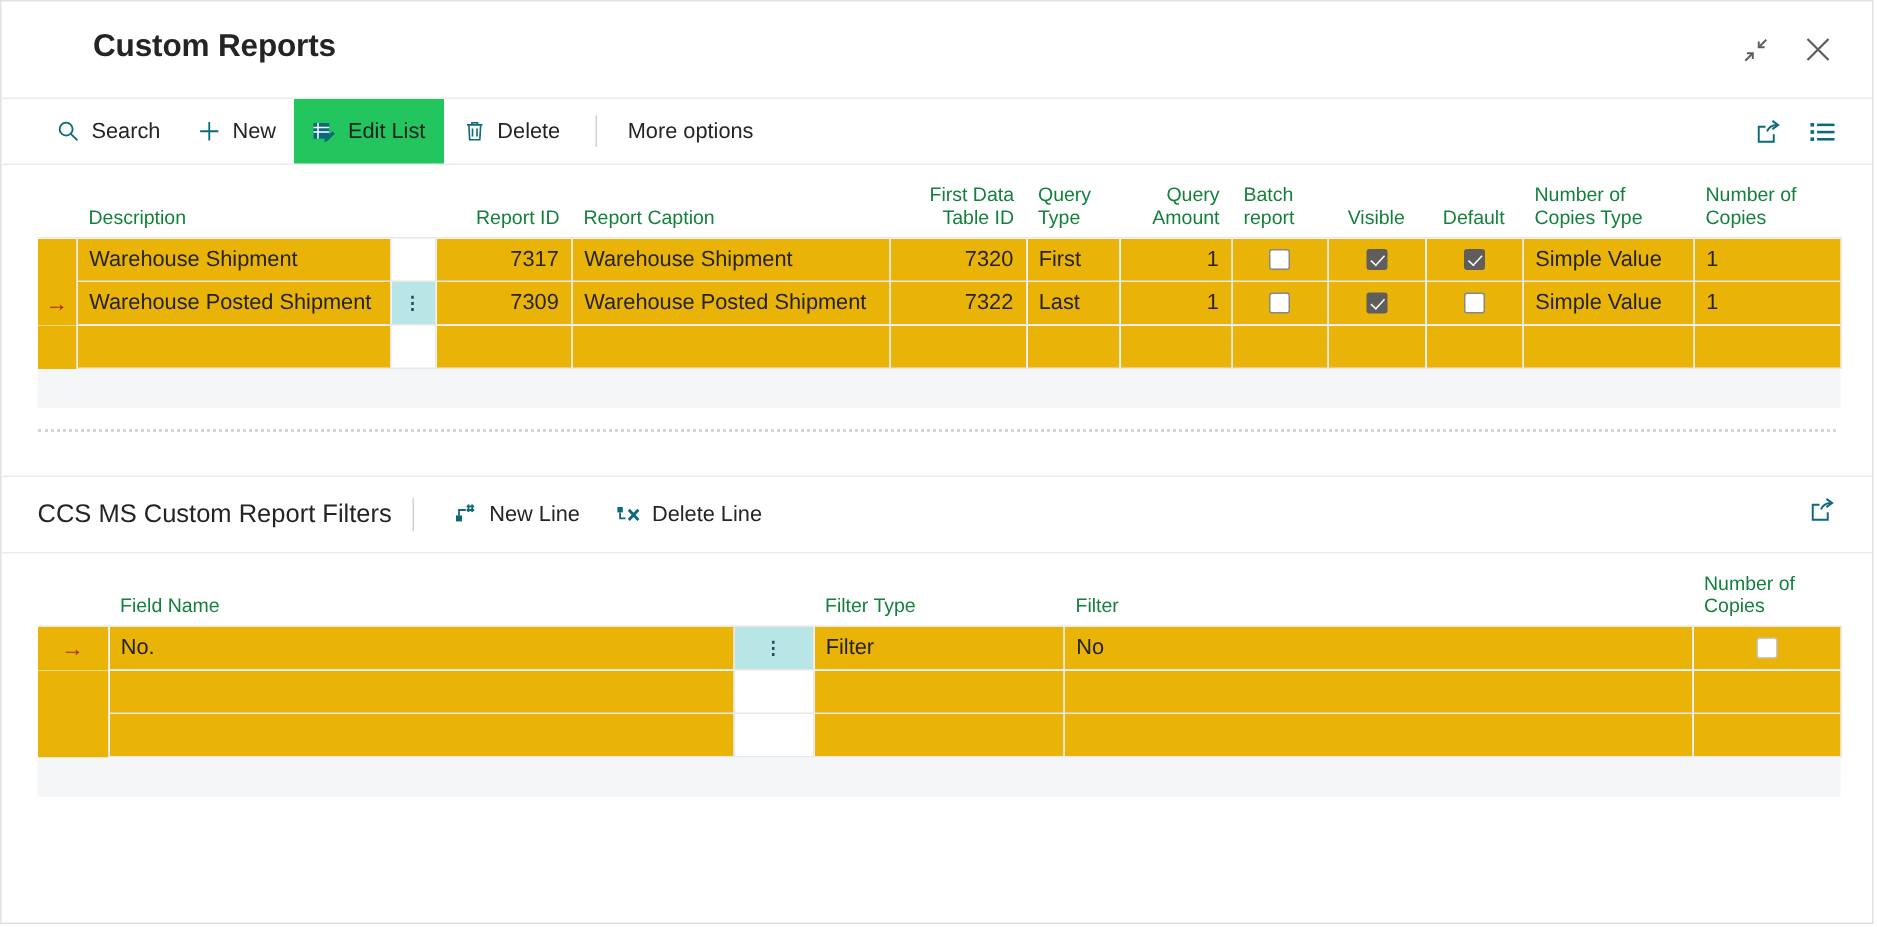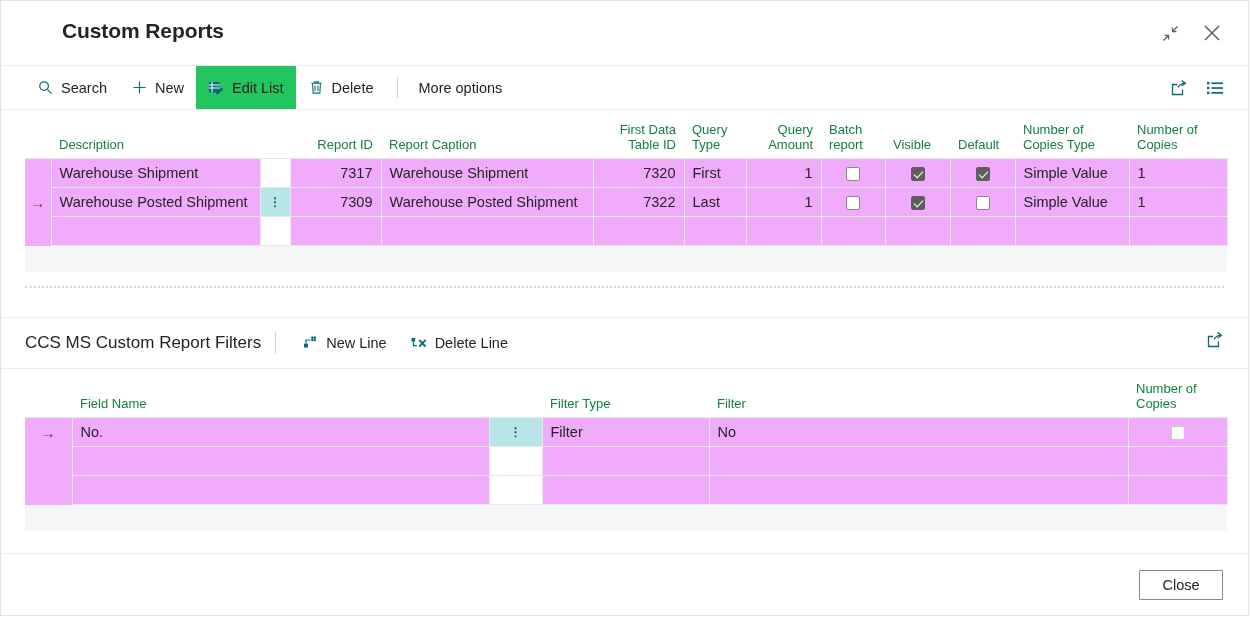--- a/index.html
+++ b/index.html
@@ -131,28 +131,28 @@
     font-size: 13px;
     color: #15803d;
     text-align: left;
     vertical-align: bottom;
     padding: 0 8px 6px 8px;
     border: none;
     height: 42px;
     line-height: 15px;
   }
   table.grid th.num { text-align: right; }
-  table.grid th.ctr { }
+  table.grid th.ctr { text-align: center; }
   table.grid th.blank { padding: 0; }
   table.grid td {
     border: 1px solid #e8e8e8;
     height: 28px;
     padding: 0 8px;
     color: #252423;
-    background: #f0abfc;
+    background: #eab308;
     overflow: hidden;
     white-space: nowrap;
     text-overflow: ellipsis;
   }
   table.grid td.num { text-align: right; padding-left: 43px; }
   table.grid td.ctr { text-align: center; }
   table.grid td.ind {
     border-left: none;
     border-top: none;
     border-bottom: none;
@@ -538,17 +538,14 @@
           <td class="dots plain"></td>
           <td></td>
           <td></td>
           <td class="ctr"></td>
         </tr>
       </tbody>
     </table>
     <div class="grid-footer"></div>
   </div>
 
-  <div class="close-area">
-    <button class="close-btn">Close</button>
-  </div>
 
 </div>
 
 </body></html>

